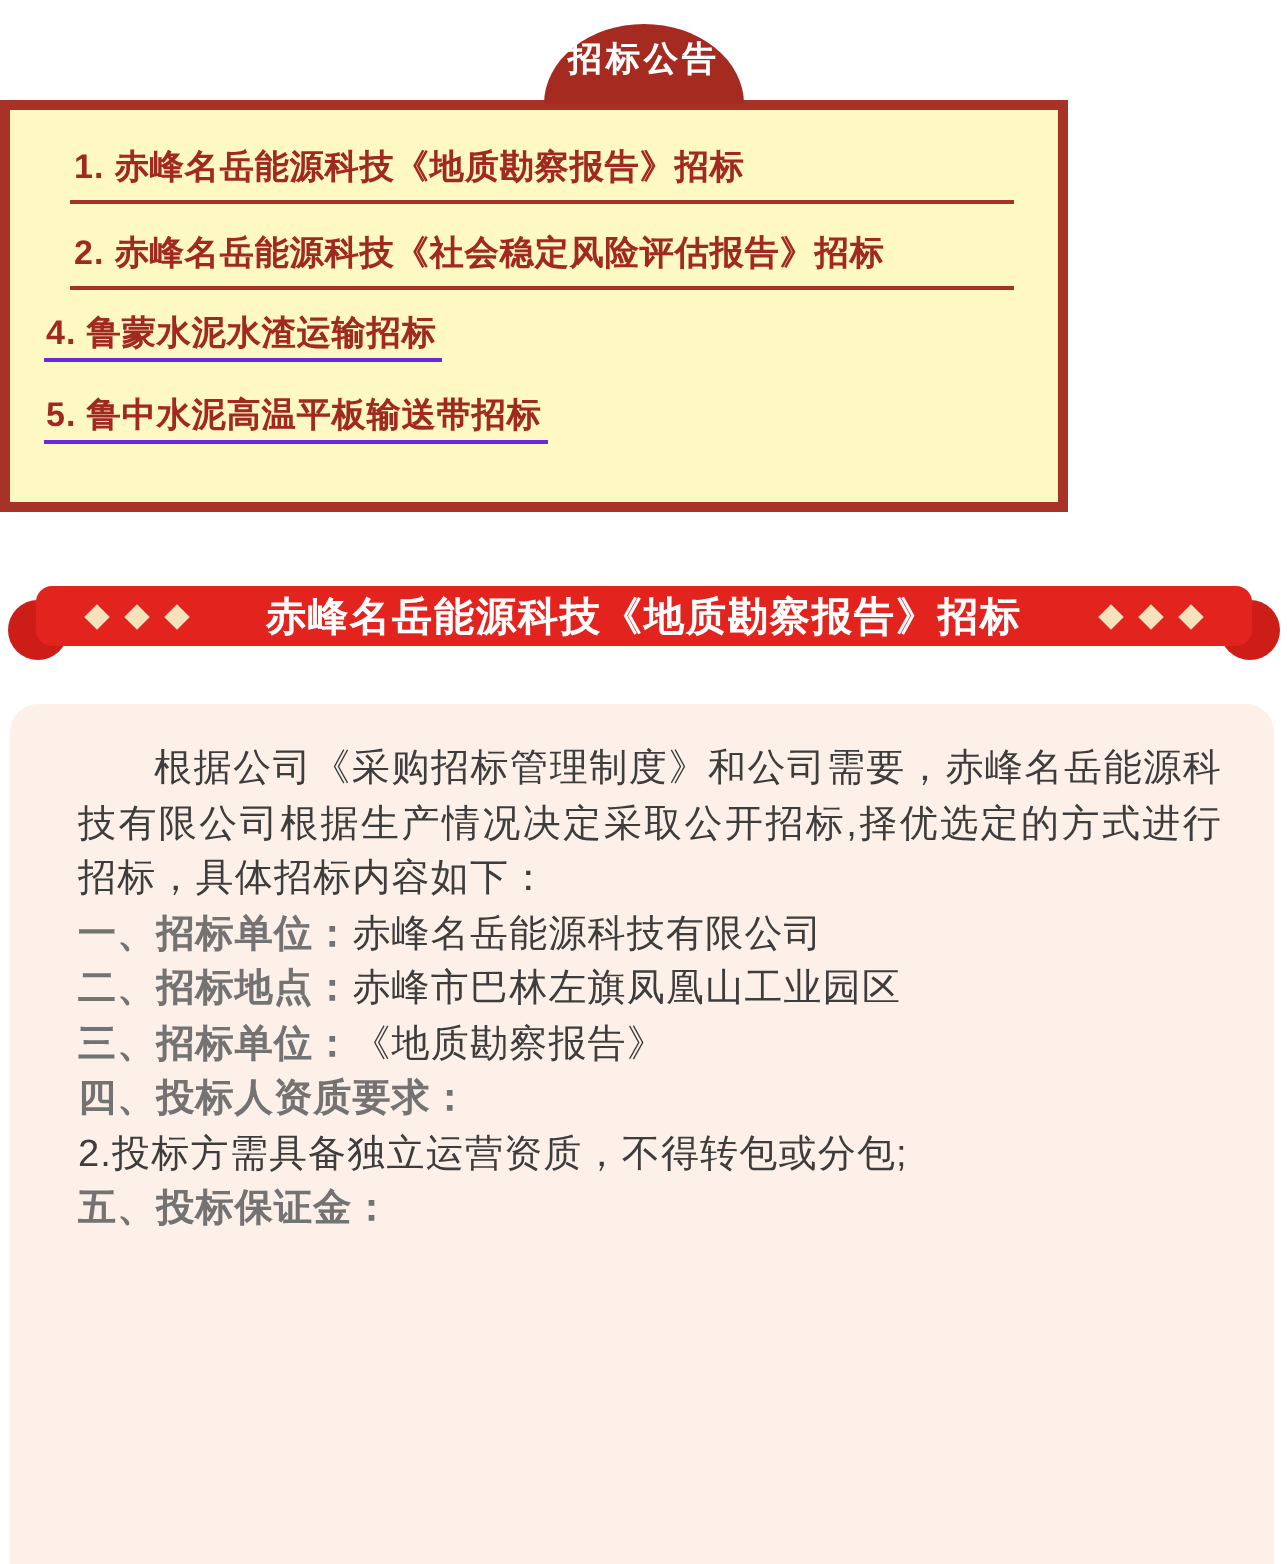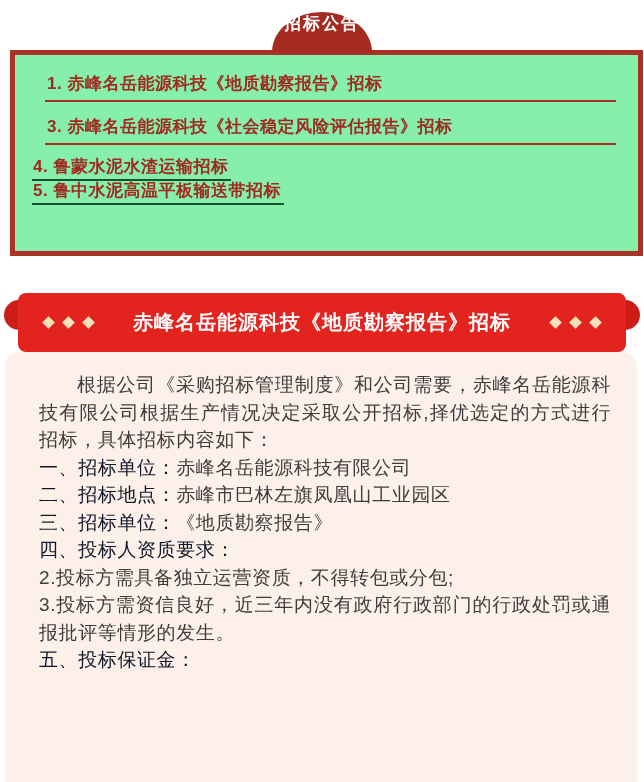--- a/index.html
+++ b/index.html
@@ -7,85 +7,85 @@
   body {
     position:relative; overflow:hidden; background:#ffffff;
     font-family:"Liberation Sans", sans-serif;
   }
 
   
   .dome {
     position:absolute; left:272px; top:12px; width:100px; height:40px;
     background:#A52B21; z-index:3;
     border-radius:50% 50% 0 0 / 100% 100% 0 0;
-    display:flex; align-items:flex-start; justify-content:center;
+    display:flex; align-items:center; justify-content:center;
     padding-bottom:6px;
   }
   .dome span { color:#ffffff; font-weight:bold; font-size:17px; letter-spacing:2px; }
 
   
   .list-box {
-    position:absolute; left:10px; top:50px; width:633px; height:206px;
-    background:#86efac; border:5px solid #A93227;
+    position:absolute; left:0; top:50px; width:534px; height:206px;
+    background:#fef9c3; border:5px solid #A93227;
     padding:16px 22px 0 30px; z-index:1;
   }
   .t-row {
     color:#A02A20; font-weight:bold; font-size:17px; letter-spacing:0.5px;
     line-height:20px; cursor:pointer;
   }
   .row-full {
     padding:3px 2px 6px 2px;
     border-bottom:2px solid #A33227;
     margin-bottom:12px;
   }
   .row-full:nth-of-type(3){ margin-bottom:8px; }
   .row-short {
     display:table; margin-left:-13px; padding:0 3px 2px 1px;
-    border-bottom:2px solid #14532d; margin-bottom:0;
+    border-bottom:2px solid #6d28d9; margin-bottom:17px;
   }
 
   
   .cap {
     position:absolute; top:300px; width:30px; height:30px; border-radius:50%;
     background:#CC1E17; z-index:1;
   }
   .cap-left { left:4px; }
   .cap-right { left:610px; }
   .banner {
-    position:absolute; left:18px; top:293px; width:608px; height:59px;
+    position:absolute; left:18px; top:293px; width:608px; height:30px;
     background:#E2231E; border-radius:8px; z-index:2;
     display:flex; align-items:center; justify-content:space-between;
     padding:0 26px;
   }
   .banner-title { color:#ffffff; font-weight:bold; font-size:20px; letter-spacing:1px; white-space:nowrap; }
   .diamonds { display:flex; gap:11px; }
   .diamond { width:9px; height:9px; background:#F6E3BB; transform:rotate(45deg); }
 
   
   .panel {
     position:absolute; left:5px; top:352px; width:632px; height:430px;
     background:#FCF0E9; border-radius:14px 14px 0 0;
     padding:19px 26px 0 34px;
     font-size:19px; line-height:27.5px; letter-spacing:0.6px;
     color:#3D3D3D; text-align:justify;
   }
   .panel p { margin:0; }
   .intro { text-indent:2em; }
-  .field b, .heading { color:#0f172a; font-weight:normal; }
+  .field b, .heading { color:#737373; font-weight:bold; }
 </style>
 </head>
 <body>
 
 <div class="dome">
   <span>招标公告</span>
 </div>
 
 <div class="list-box">
   <div class="t-row row-full">1. 赤峰名岳能源科技《地质勘察报告》招标</div>
-  <div class="t-row row-full">3. 赤峰名岳能源科技《社会稳定风险评估报告》招标</div>
+  <div class="t-row row-full">2. 赤峰名岳能源科技《社会稳定风险评估报告》招标</div>
   <div class="t-row row-short">4. 鲁蒙水泥水渣运输招标</div>
   <div class="t-row row-short">5. 鲁中水泥高温平板输送带招标</div>
 </div>
 
 <div class="cap cap-left"></div>
 <div class="cap cap-right"></div>
 
 <div class="banner">
   <div class="diamonds">
     <span class="diamond"></span>
@@ -102,16 +102,15 @@
 
 <div class="panel">
   <p class="intro">根据公司《采购招标管理制度》和公司需要，赤峰名岳能源科技有限公司根据生产情况决定采取公开招标,择优选定的方式进行招标，具体招标内容如下：</p>
 
   <p class="field"><b>一、招标单位：</b><span>赤峰名岳能源科技有限公司</span></p>
   <p class="field"><b>二、招标地点：</b><span>赤峰市巴林左旗凤凰山工业园区</span></p>
   <p class="field"><b>三、招标单位：</b><span>《地质勘察报告》</span></p>
 
   <p class="heading">四、投标人资质要求：</p>
   <p>2.投标方需具备独立运营资质，不得转包或分包;</p>
-  <p>3.投标方需资信良好，近三年内没有政府行政部门的行政处罚或通报批评等情形的发生。</p>
 
   <p class="heading">五、投标保证金：</p>
 </div>
 
 </body></html>

